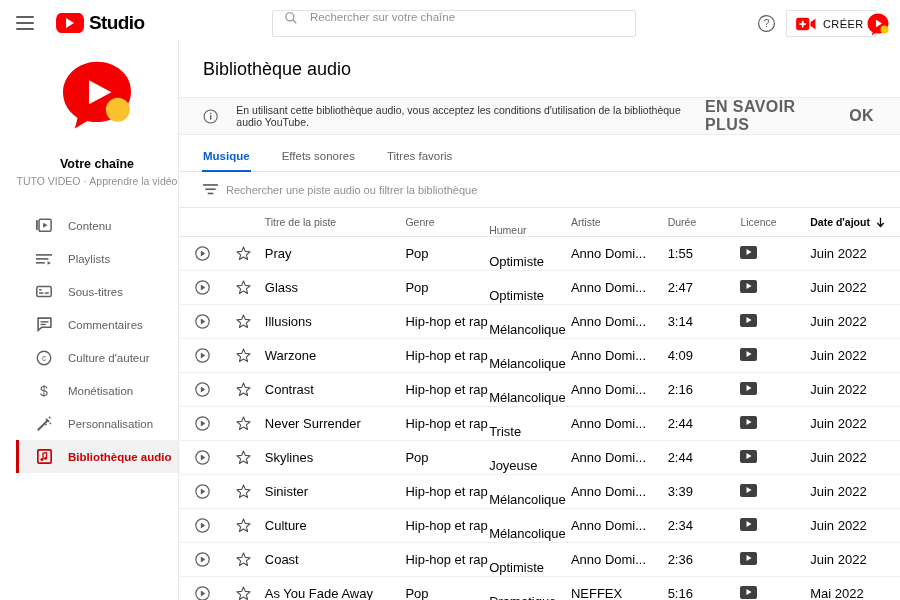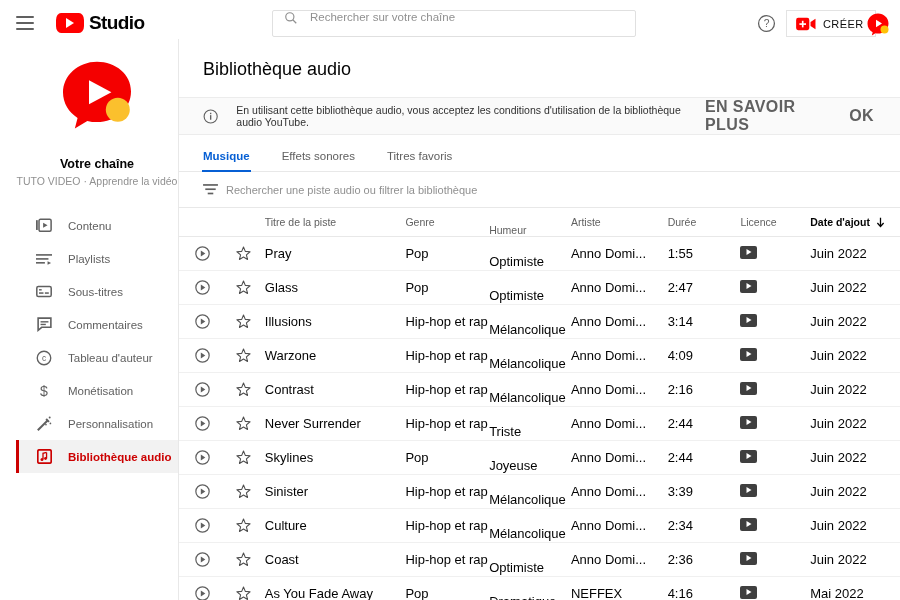--- a/index.html
+++ b/index.html
@@ -312,21 +312,21 @@
       <span class="nav-label">Commentaires</span>
     </div>
 
     <div class="nav-item">
       <span class="ico">
         <svg width="16" height="16" viewBox="0 0 18 18">
           <circle cx="9" cy="9" r="7.6" fill="none" stroke="#606060" stroke-width="1.5"></circle>
           <text x="9" y="12.6" font-size="9.4" fill="#606060" text-anchor="middle" font-family="Liberation Sans, sans-serif">c</text>
         </svg>
       </span>
-      <span class="nav-label">Tableau d'auteur</span>
+      <span class="nav-label">Culture d'auteur</span>
     </div>
 
     <div class="nav-item">
       <span class="ico">
         <svg width="16" height="17" viewBox="0 0 16 18">
           <text x="8" y="14.4" font-size="15" fill="#606060" text-anchor="middle" font-family="Liberation Sans, sans-serif">$</text>
         </svg>
       </span>
       <span class="nav-label">Monétisation</span>
     </div>
@@ -649,21 +649,21 @@
     </span>
     <span class="c-star">
       <svg width="15" height="15" viewBox="0 0 16 16">
         <path d="M8 1 L9.9 5.7 L15 6.1 L11.1 9.4 L12.3 14.4 L8 11.7 L3.7 14.4 L4.9 9.4 L1 6.1 L6.1 5.7 Z" fill="none" stroke="#4f4f4f" stroke-width="1.15" stroke-linejoin="round"></path>
       </svg>
     </span>
     <span class="c-title">As You Fade Away</span>
     <span class="c-genre">Pop</span>
     <span class="c-mood">Dramatique</span>
     <span class="c-artist">NEFFEX</span>
-    <span class="c-dur">4:16</span>
+    <span class="c-dur">5:16</span>
     <span class="c-lic">
       <span class="lic-badge"></span>
     </span>
     <span class="c-date">Mai 2022</span>
   </div>
 </div>
 
 </div>
 
 </body></html>

